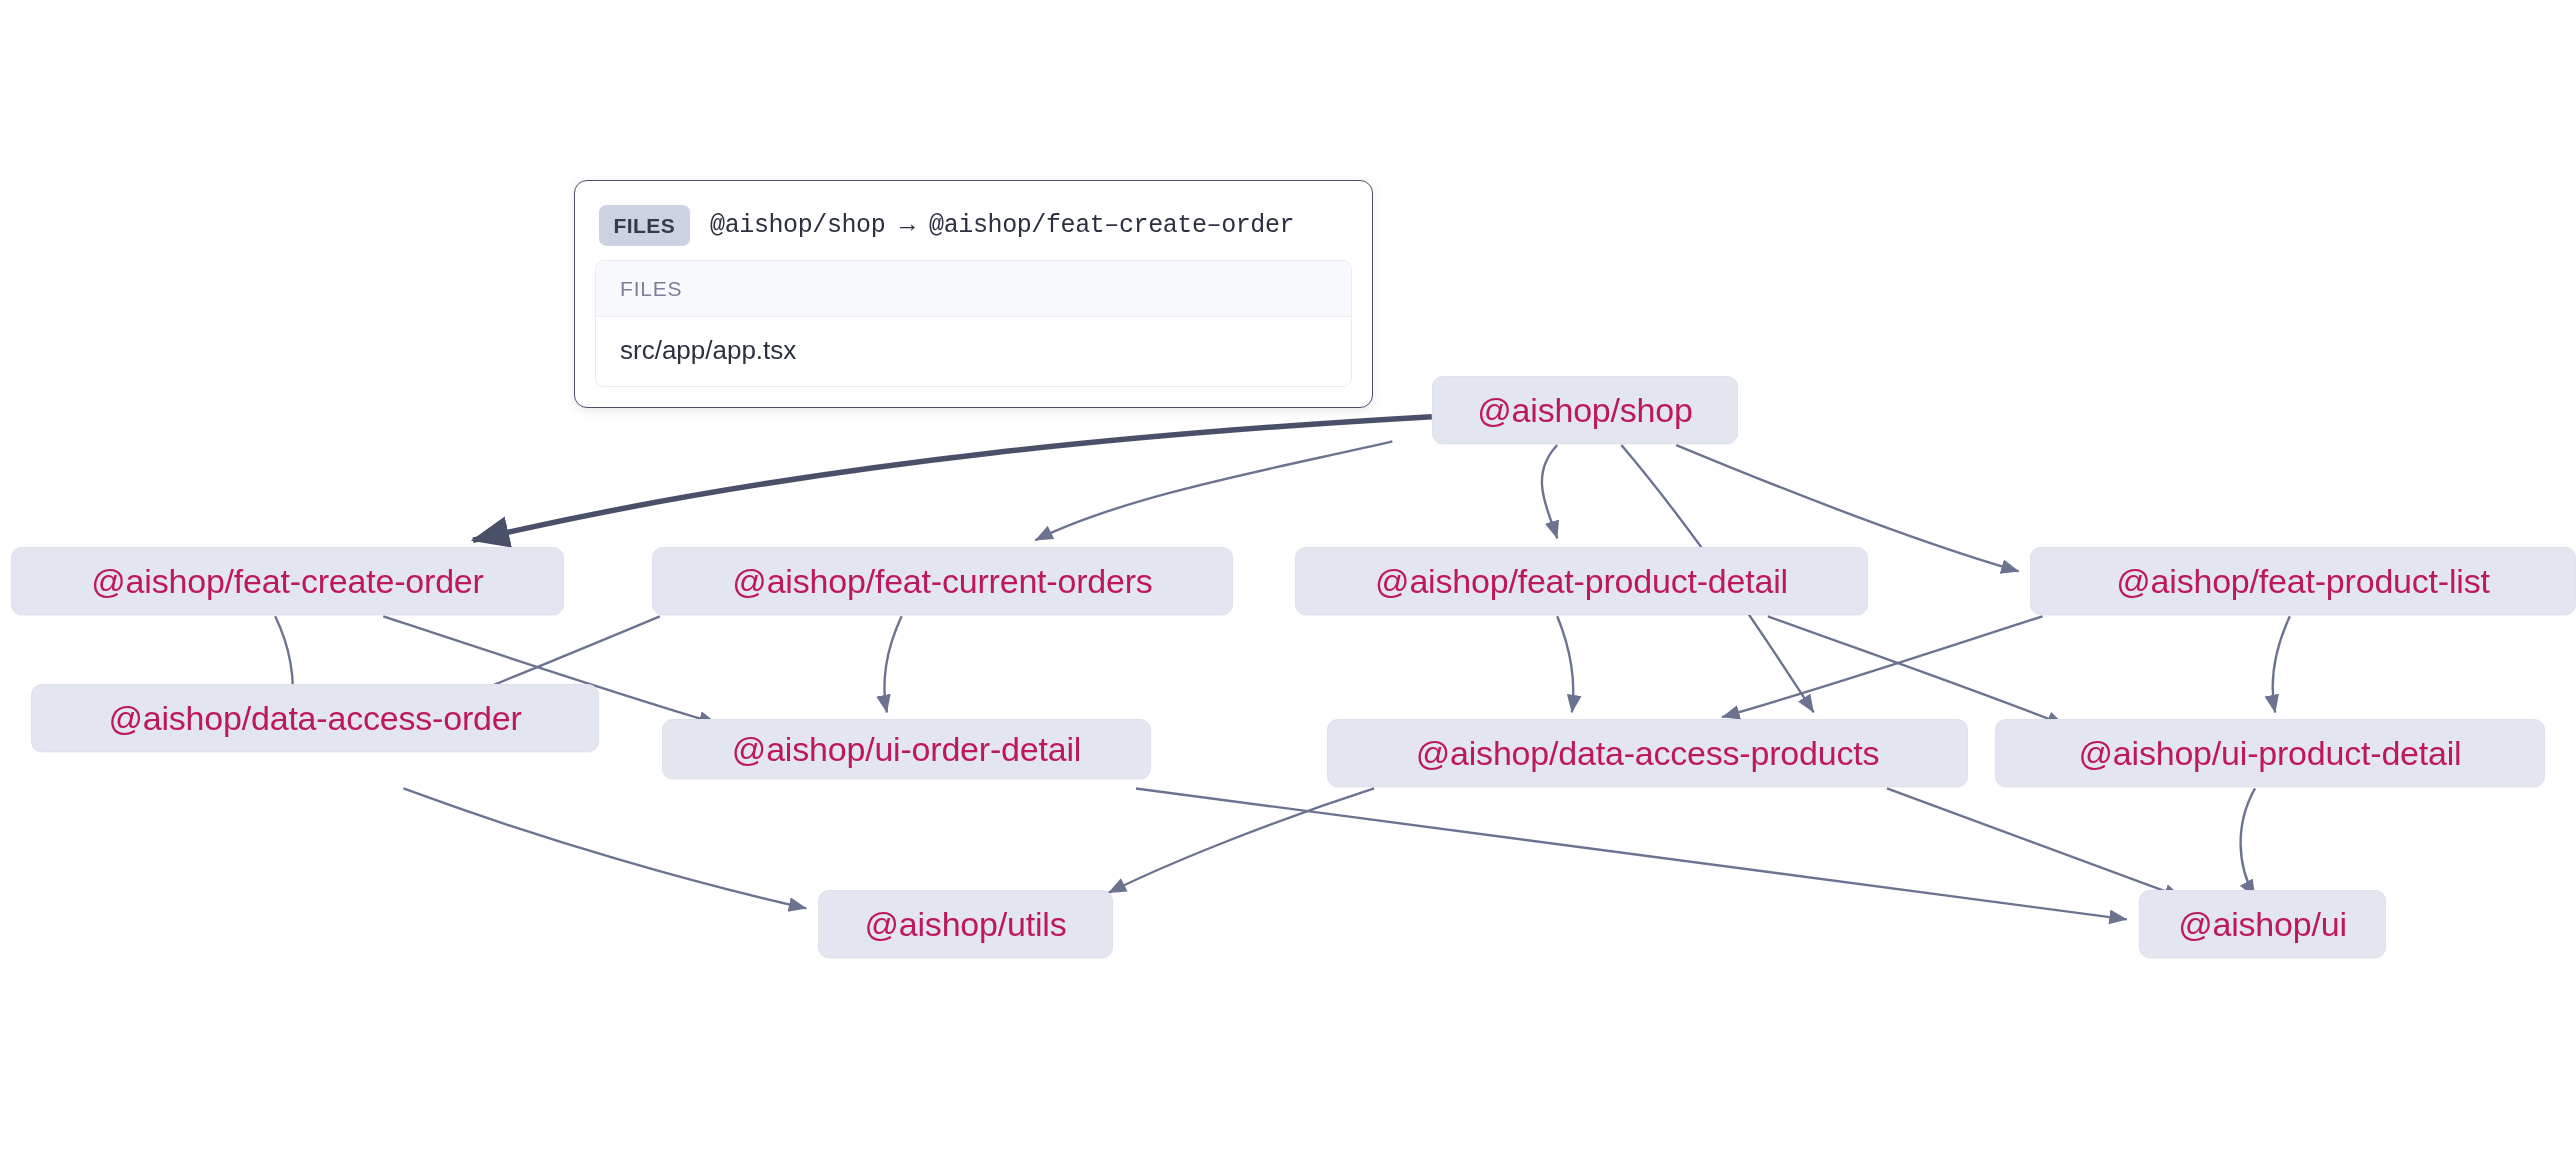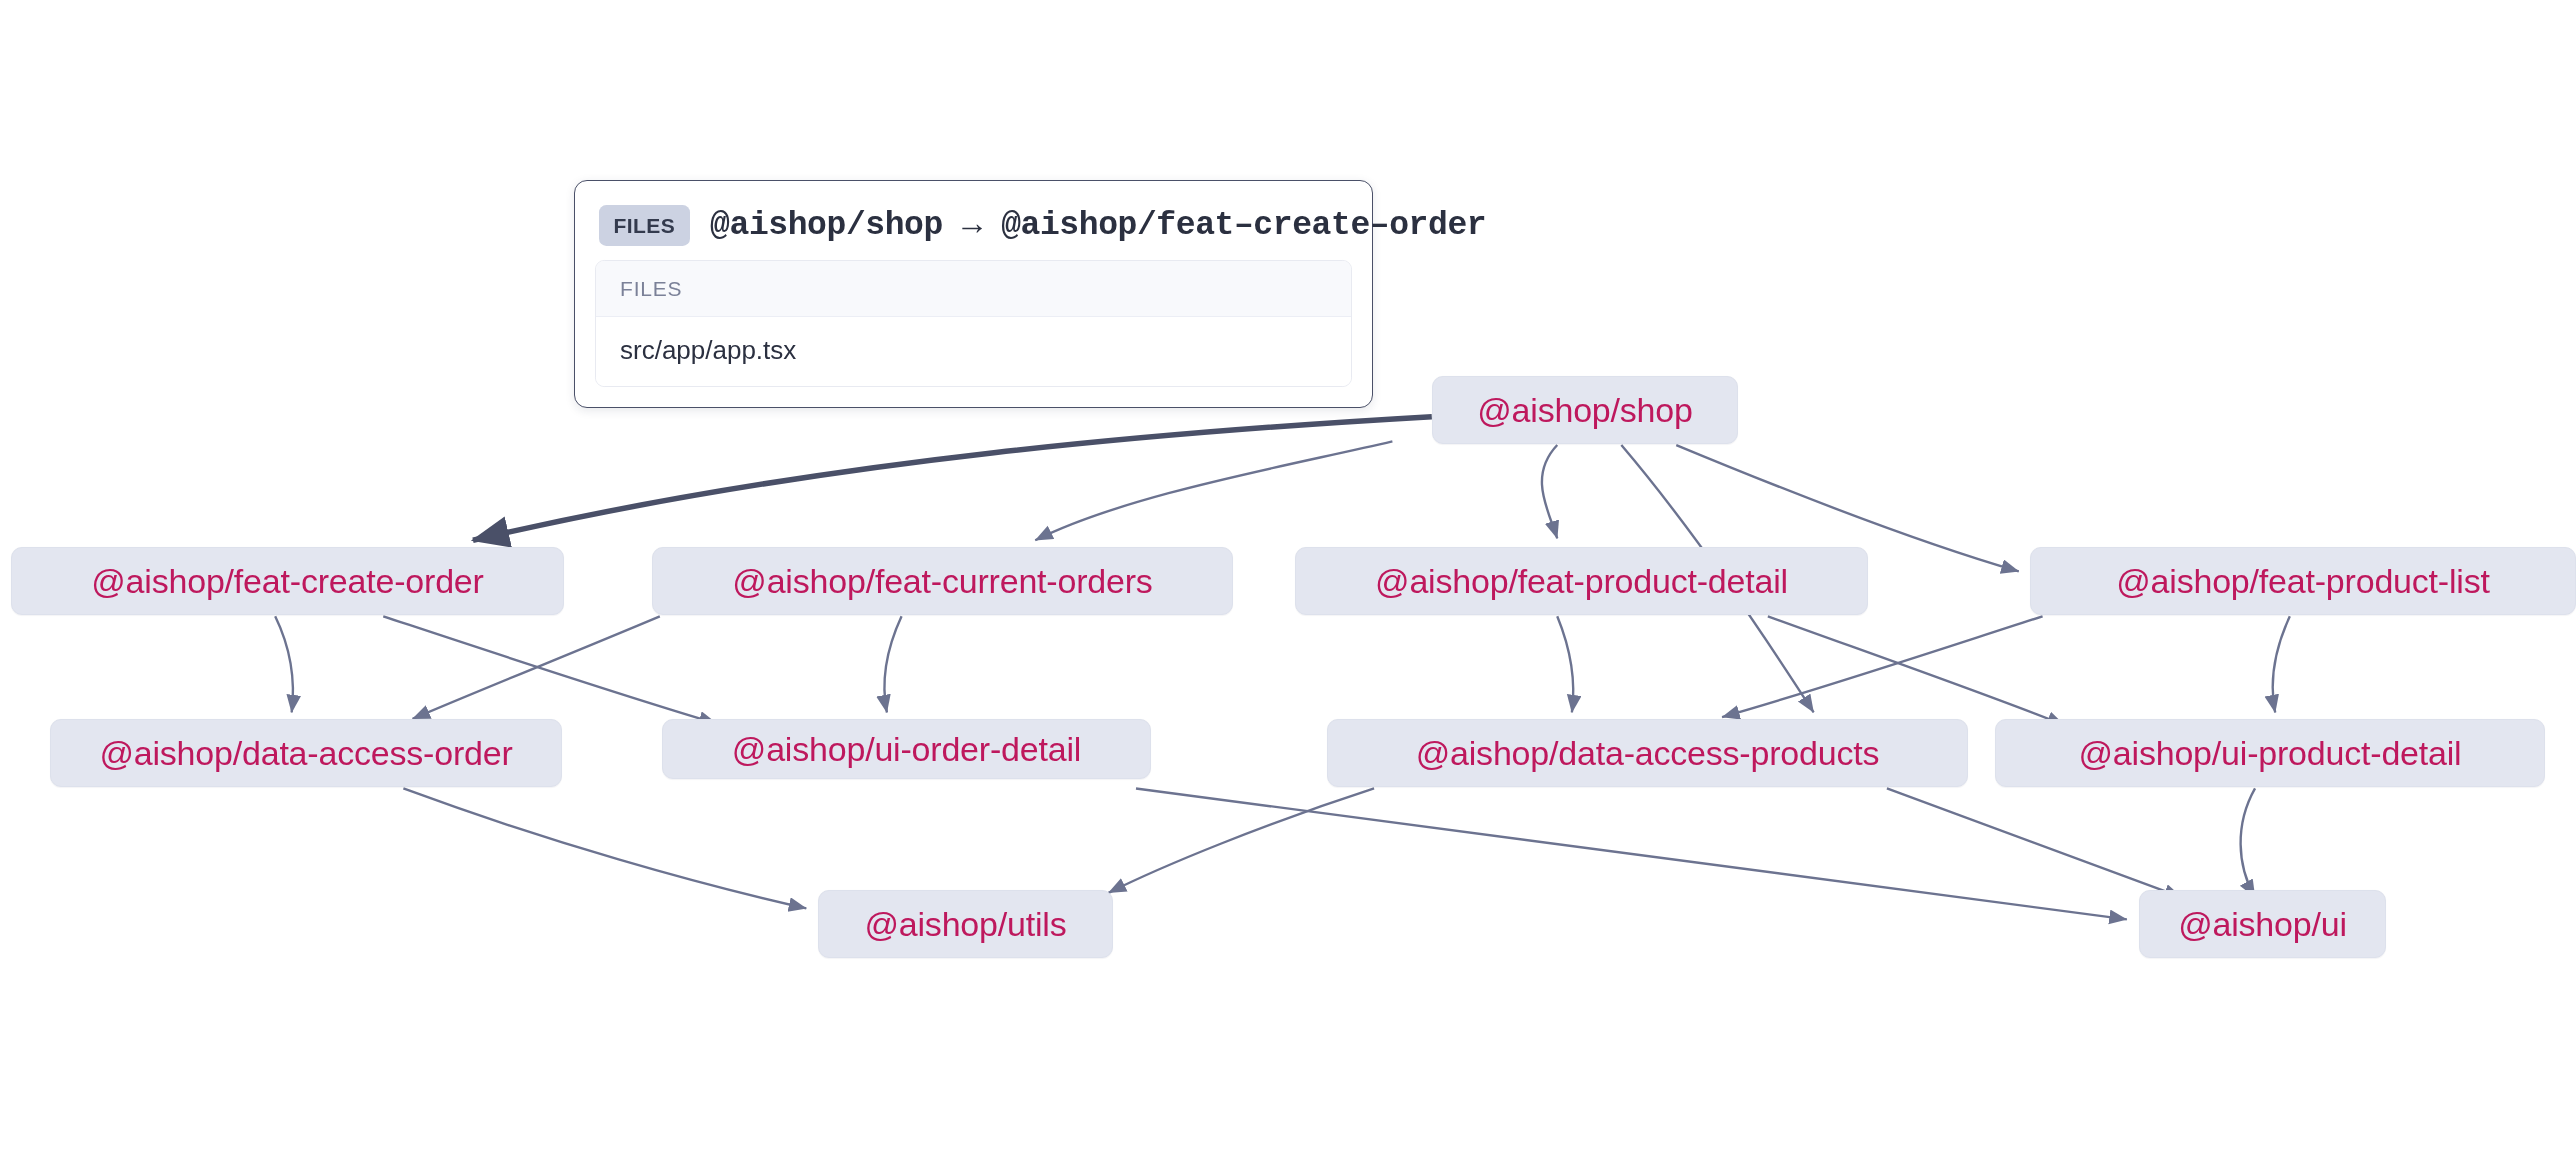--- a/index.html
+++ b/index.html
@@ -77,25 +77,24 @@
     color: #333a4d;
     font-size: 21px;
     font-weight: bold;
     letter-spacing: 0.5px;
     border-radius: 7.3px;
     padding: 10px 14.7px;
     line-height: 1;
   }
   .edge-title {
     font-family: "Liberation Mono", monospace;
-    font-size: 33px;
+    font-size: 25px;
     color: #2b3040;
     letter-spacing: -0.4px;
     white-space: nowrap;
-    font-weight: bold;
   }
   .files-box {
     border: 0.9px solid #e8eaf1;
     border-radius: 9.2px;
     overflow: hidden;
     background: #ffffff;
   }
   .files-header {
     background: #f8f9fc;
     border-bottom: 0.9px solid #eceef5;
@@ -156,21 +155,21 @@
       </div>
       <div class="node" style="left: 652px; top: 547px; width: 581px; height: 68px;">
         <span>@aishop/feat-current-orders</span>
       </div>
       <div class="node" style="left: 1295px; top: 547px; width: 573px; height: 68px;">
         <span>@aishop/feat-product-detail</span>
       </div>
       <div class="node" style="left: 2030px; top: 547px; width: 546px; height: 68px;">
         <span>@aishop/feat-product-list</span>
       </div>
-      <div class="node" style="left: 31px; top: 719px; width: 512px; height: 68px; margin-left: 19px;">
+      <div class="node" style="left: 31px; top: 684px; width: 568px; height: 68px;">
         <span>@aishop/data-access-order</span>
       </div>
       <div class="node" style="left: 662px; top: 719px; width: 489px; height: 60px;">
         <span>@aishop/ui-order-detail</span>
       </div>
       <div class="node" style="left: 1295px; top: 719px; width: 641px; height: 68px; margin-left: 32px;">
         <span>@aishop/data-access-products</span>
       </div>
       <div class="node" style="left: 1995px; top: 719px; width: 550px; height: 68px;">
         <span>@aishop/ui-product-detail</span>

